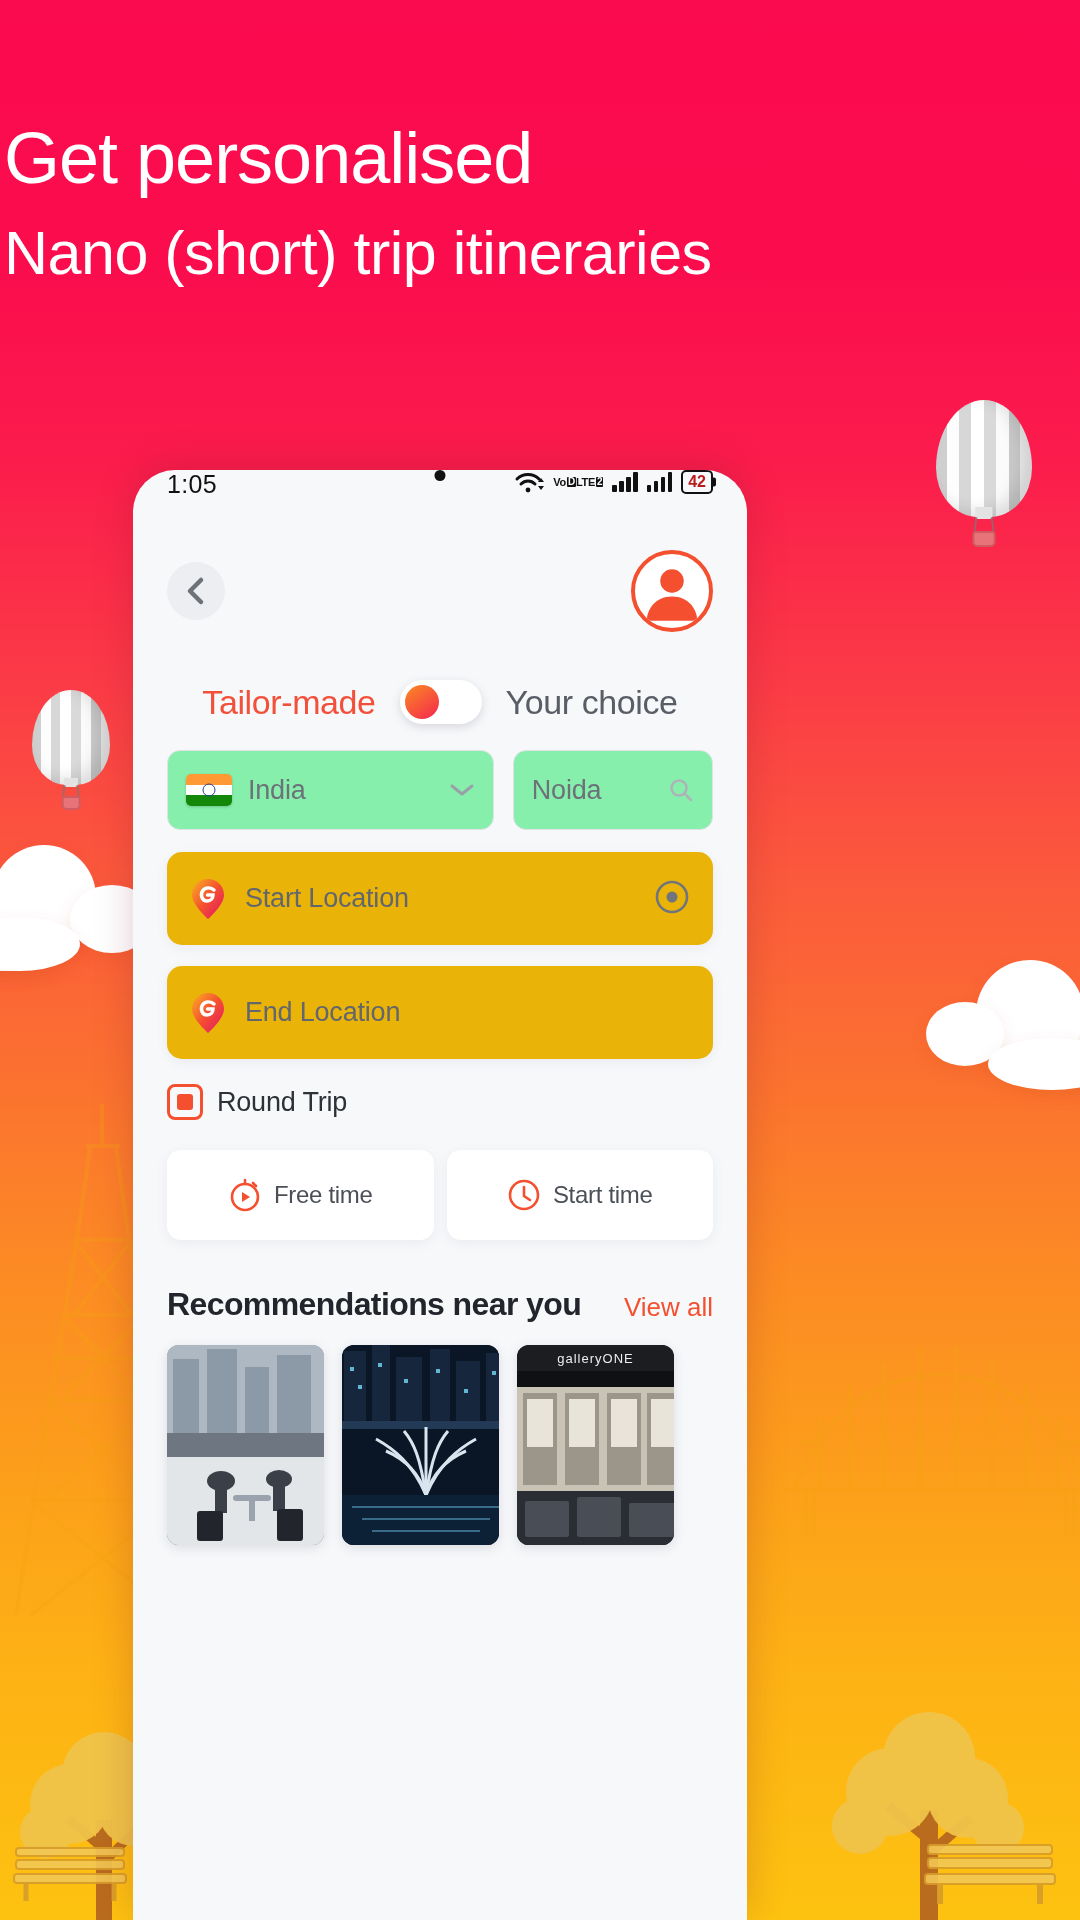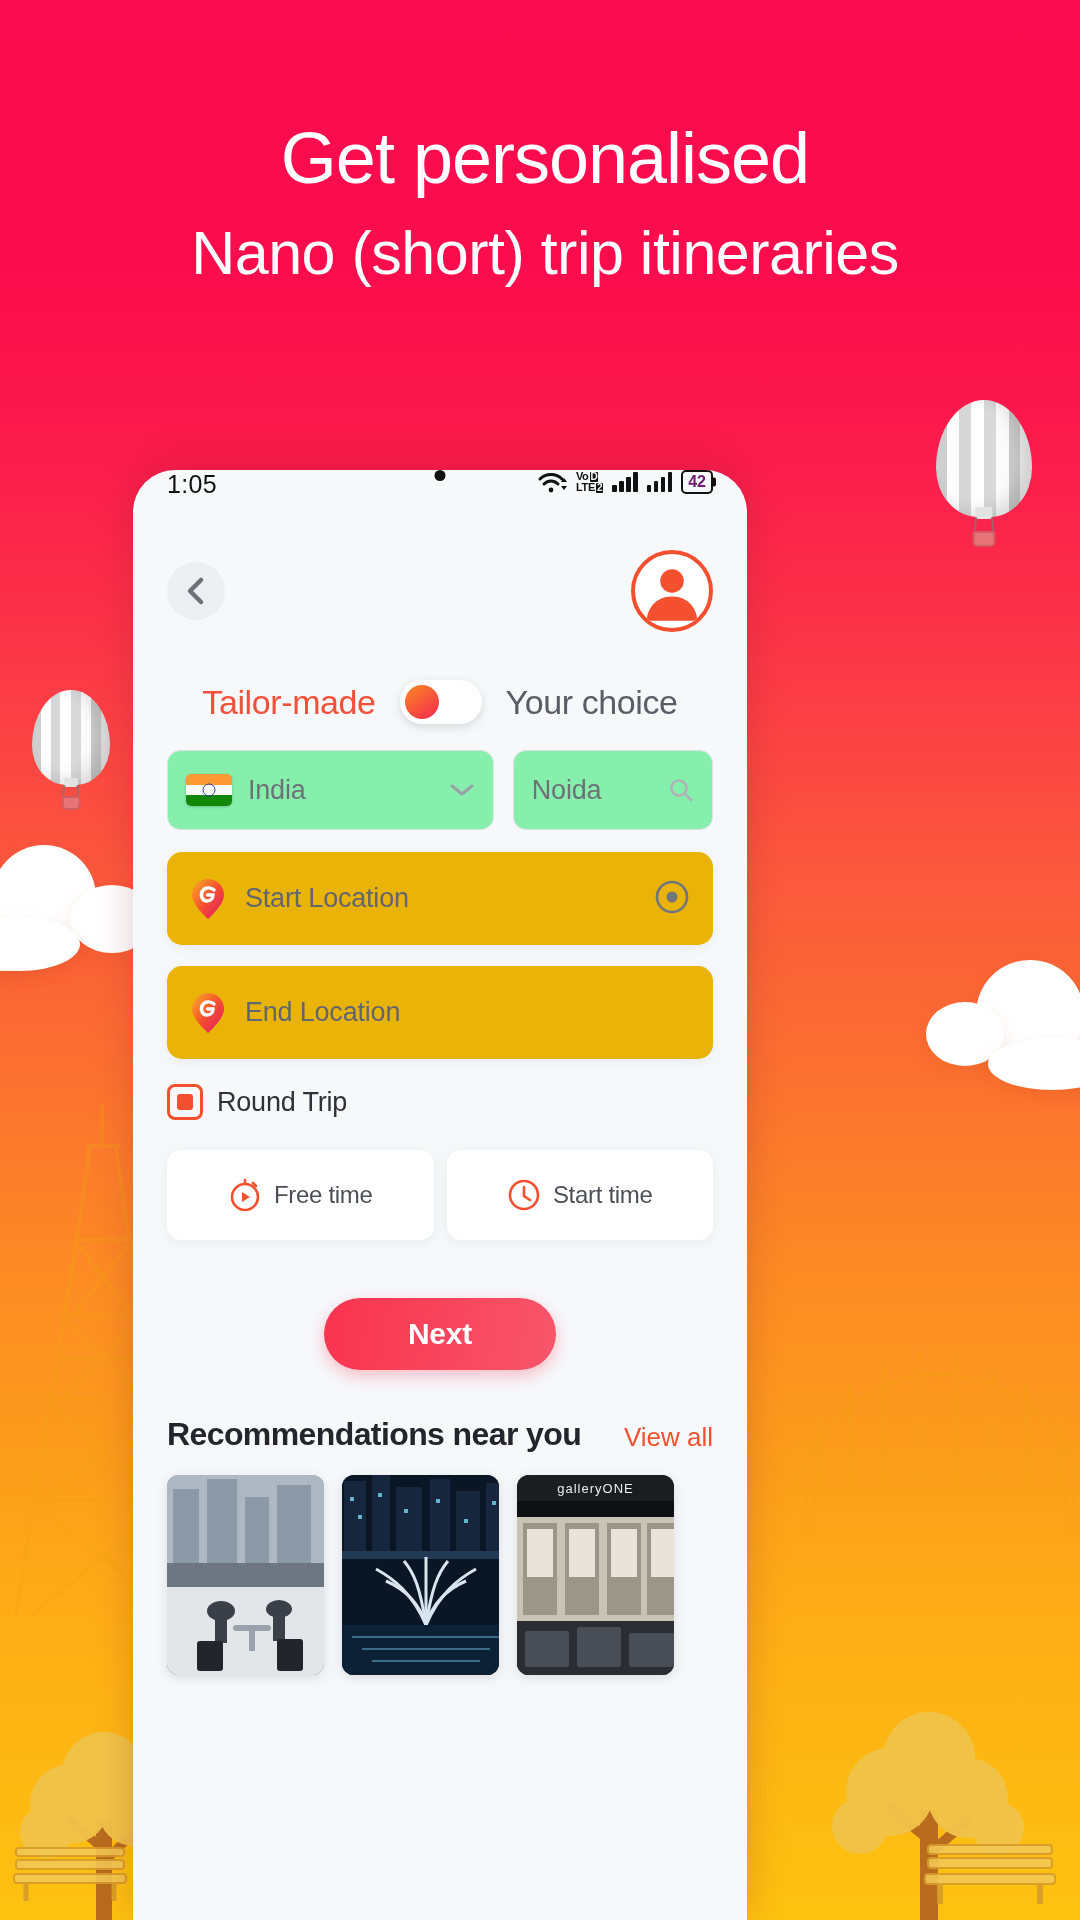--- a/index.html
+++ b/index.html
@@ -77,21 +77,21 @@
     border:2px solid #d05b62;
   }
   .balloon-1 { right:48px;  top:400px; width:96px;  height:150px; }
   .balloon-2 { left:32px;   top:690px; width:78px;  height:122px; }
 
   
   .tree { position:absolute; bottom:0; }
   .bench { position:absolute; bottom:0; opacity:.9; }
 
   
-  .headline { position:absolute; top:122px; left:10px; right:0; text-align:center; color:#fff; }
+  .headline { position:absolute; top:122px; left:4px; right:0; color:#fff; }
   .headline .h1 {
     font-size:72px; font-weight:300; letter-spacing:-1px; line-height:1.0;
   }
   .headline .h2 {
     font-size:61px; font-weight:300; letter-spacing:-0.5px; margin-top:24px;
   }
 
   
   .phone {
     position:absolute; left:133px; top:470px;
@@ -107,32 +107,32 @@
     height:66px; display:flex; align-items:flex-start;
     padding:0 34px; position:relative;
   }
   .sb-time { font-size:25px; font-weight:500; color:#111; letter-spacing:.3px; }
   .sb-dot {
     position:absolute; left:50%; transform:translateX(-50%);
     width:11px; height:11px; border-radius:50%; background:#111;
   }
   .sb-right { margin-left:auto; display:flex; align-items:center; gap:9px; }
   .volte {
-    display:flex; flex-direction:column; line-height:1; font-size:11px;
+    display:flex; flex-direction:row; line-height:1; font-size:11px;
     font-weight:800; color:#111; letter-spacing:-.3px;
   }
   .volte span { display:flex; align-items:center; gap:1px; }
   .volte b { background:#111; color:#fff; padding:0 1px; border-radius:1px; font-size:10px;}
   .bars { display:flex; align-items:flex-end; gap:2.5px; height:20px; }
   .bars i { width:4.5px; background:#111; border-radius:1px; }
   .bars i:nth-child(1){height:7px;} .bars i:nth-child(2){height:11px;}
   .bars i:nth-child(3){height:15px;} .bars i:nth-child(4){height:20px;}
   .batt {
     border:2px solid #111; border-radius:5px; padding:1px 5px;
-    font-size:16px; font-weight:600; color:#701a75; position:relative;
+    font-size:16px; font-weight:600; color:#b91c1c; position:relative;
   }
   .batt:after{
     content:""; position:absolute; right:-5px; top:50%; transform:translateY(-50%);
     width:3px; height:9px; background:#111; border-radius:0 2px 2px 0;
   }
 
   
   .app-header {
     height:110px; display:flex; align-items:center; justify-content:space-between;
     padding:0 34px;
@@ -495,23 +495,20 @@
     </div>
     <div class="chip">
       <svg width="34" height="34" viewBox="0 0 34 34">
         <circle cx="17" cy="17" r="14" fill="none" stroke="#f4502f" stroke-width="2.6"></circle>
         <path d="M17 9 v9 l6 4" fill="none" stroke="#f4502f" stroke-width="2.6" stroke-linecap="round"></path>
       </svg>
       <span class="txt">Start time</span>
     </div>
   </div>
 
-  <div class="next-wrap">
-    <button class="next">Next</button>
-  </div>
 
   <div class="rec-head">
     <div class="rec-title">Recommendations near you</div>
     <div class="rec-viewall">View all</div>
   </div>
 
   <div class="rec-row">
 
     <div class="rec-card">
       <svg width="168" height="200" viewBox="0 0 168 200">

